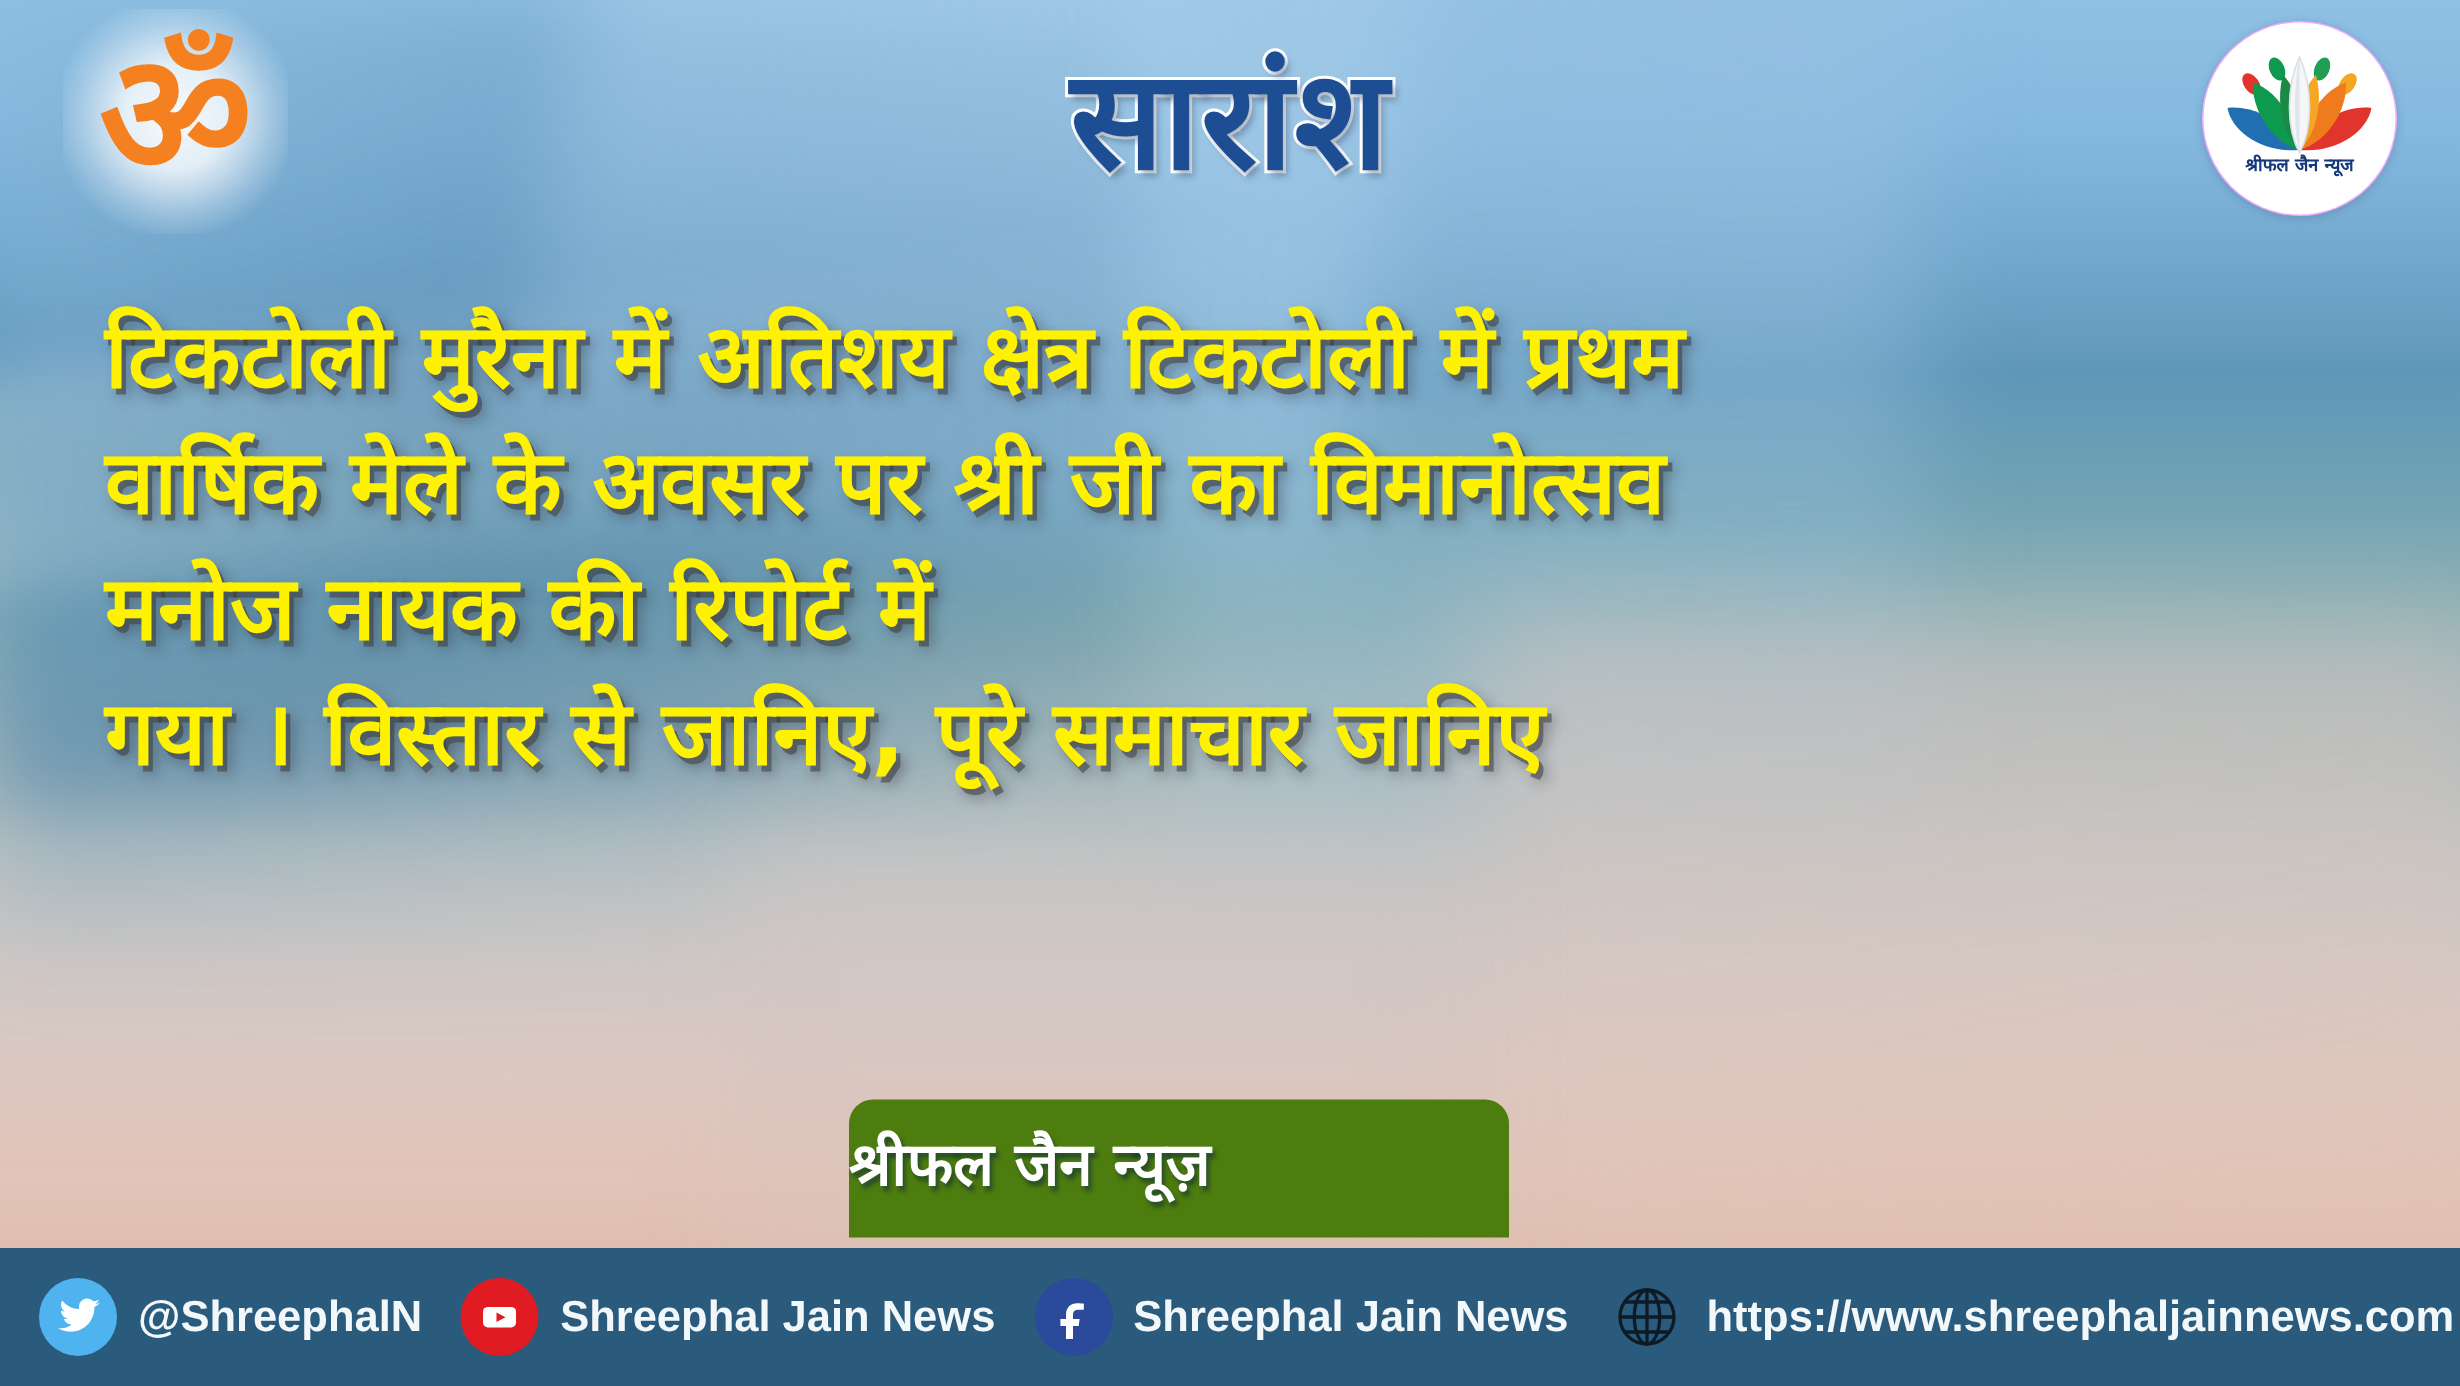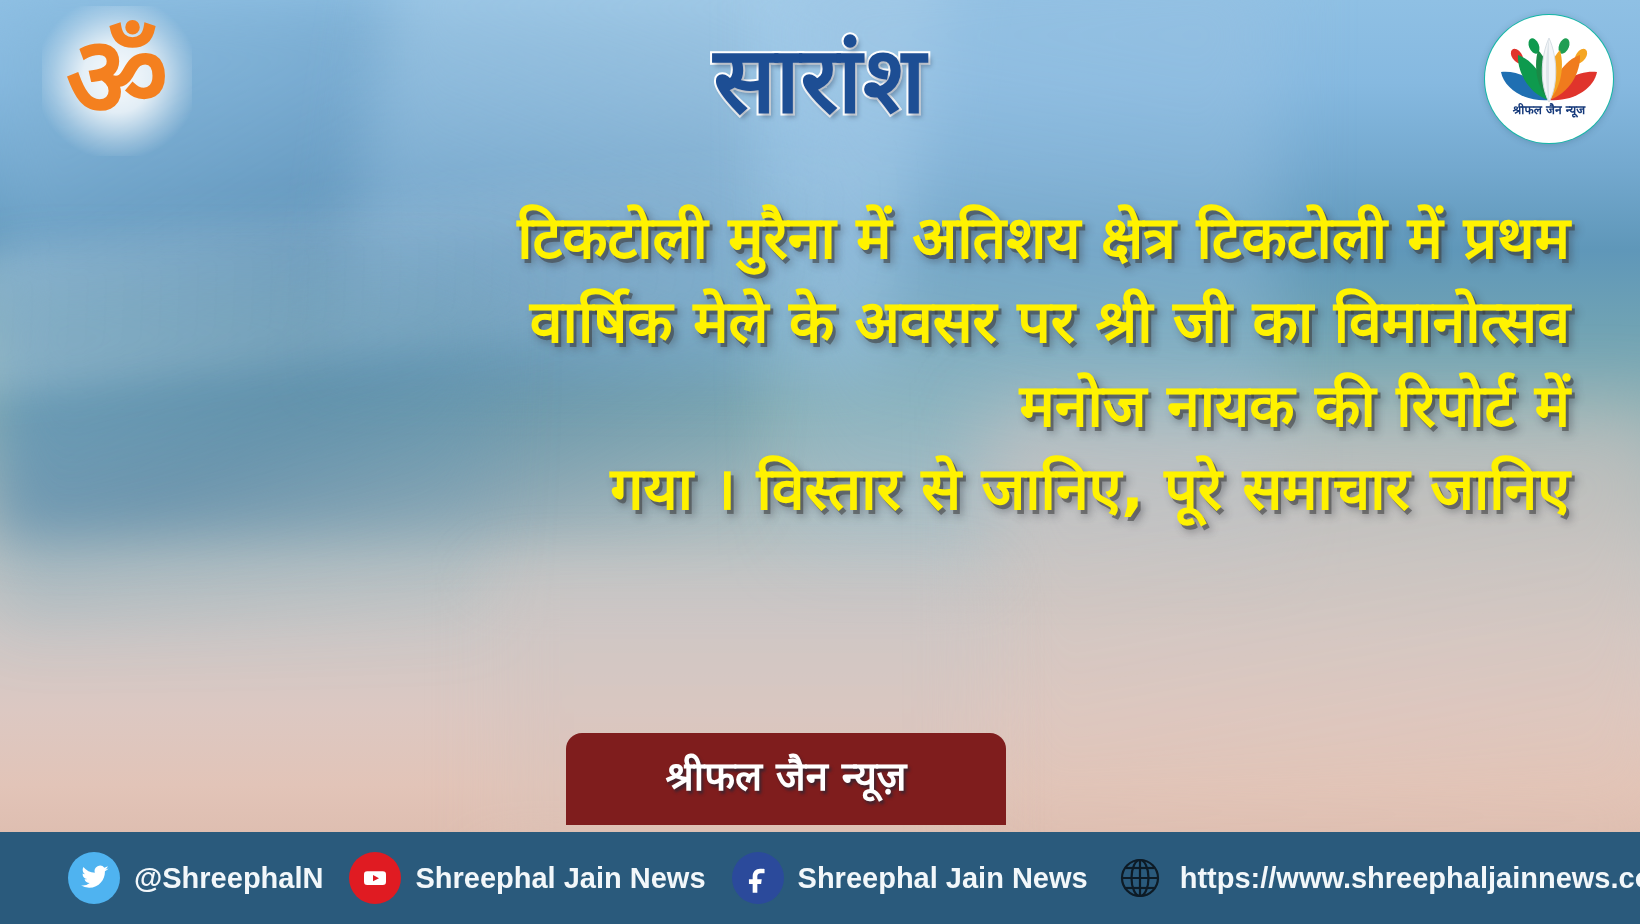--- a/index.html
+++ b/index.html
@@ -86,67 +86,67 @@
     font-family:Liberation Sans, sans-serif;
     font-size:92px;font-weight:700;letter-spacing:1px;
     color:#1d4e94;
     -webkit-text-stroke:4px #ffffff;
     paint-order:stroke fill;
     text-shadow:3px 4px 4px rgba(40,60,90,.35);
   }
 
   
   .badge{
-    position:absolute;right:26px;top:14px;width:130px;height:130px;border-radius:50%;
-    background:#14b8a6;
+    position:absolute;right:42px;top:14px;width:130px;height:130px;border-radius:50%;
+    background:#f0abfc;
     box-shadow:0 1px 6px rgba(40,70,100,.25);
     overflow:hidden;
   }
   .badge svg{position:absolute;left:0;top:0;}
   .badge-text{
     position:absolute;left:0;right:0;bottom:26px;text-align:center;
     font-family:"DejaVu Sans", sans-serif;
     font-size:12px;font-weight:700;color:#15397a;white-space:nowrap;
   }
 
   
   .headline{
     position:absolute;left:70px;right:70px;top:196px;
-    text-align:right;
+    text-align:left;
     font-family:"DejaVu Sans", sans-serif;
     font-weight:700;
     font-size:59px;
     line-height:1.42;
     color:#fff200;
     text-shadow:
        3px 4px 0px rgba(60,60,60,.55),
        5px 6px 9px rgba(50,50,60,.45);
   }
 
   
   .brand-pill{
     position:absolute;left:566px;top:733px;width:440px;height:92px;
-    background:#7f1d1d;
+    background:#4d7c0f;
     border-radius:16px 16px 0 0;
-    display:flex;align-items:flex-start;justify-content:center;
+    display:flex;align-items:flex-start;justify-content:flex-start;
     padding-top:14px;box-sizing:border-box;
   }
   .brand-pill span{
     font-family:"DejaVu Sans", sans-serif;
     font-size:40px;font-weight:700;color:#ffffff;
     text-shadow:2px 3px 3px rgba(10,40,60,.55);
     white-space:nowrap;
   }
 
   
   .footer{
     position:absolute;left:0;right:0;bottom:0;height:92px;
     background:#2a5a7c;
     display:flex;align-items:center;
-    padding-left:68px;box-sizing:border-box;
+    padding-left:26px;box-sizing:border-box;
     gap:0px;
   }
   .f-item{display:flex;align-items:center;}
   .f-label{
     color:#f2f7fa;font-size:29px;font-weight:700;
     font-family:"Liberation Sans", sans-serif;
     white-space:nowrap;
     margin-left:14px;margin-right:26px;
   }
   .ic{

